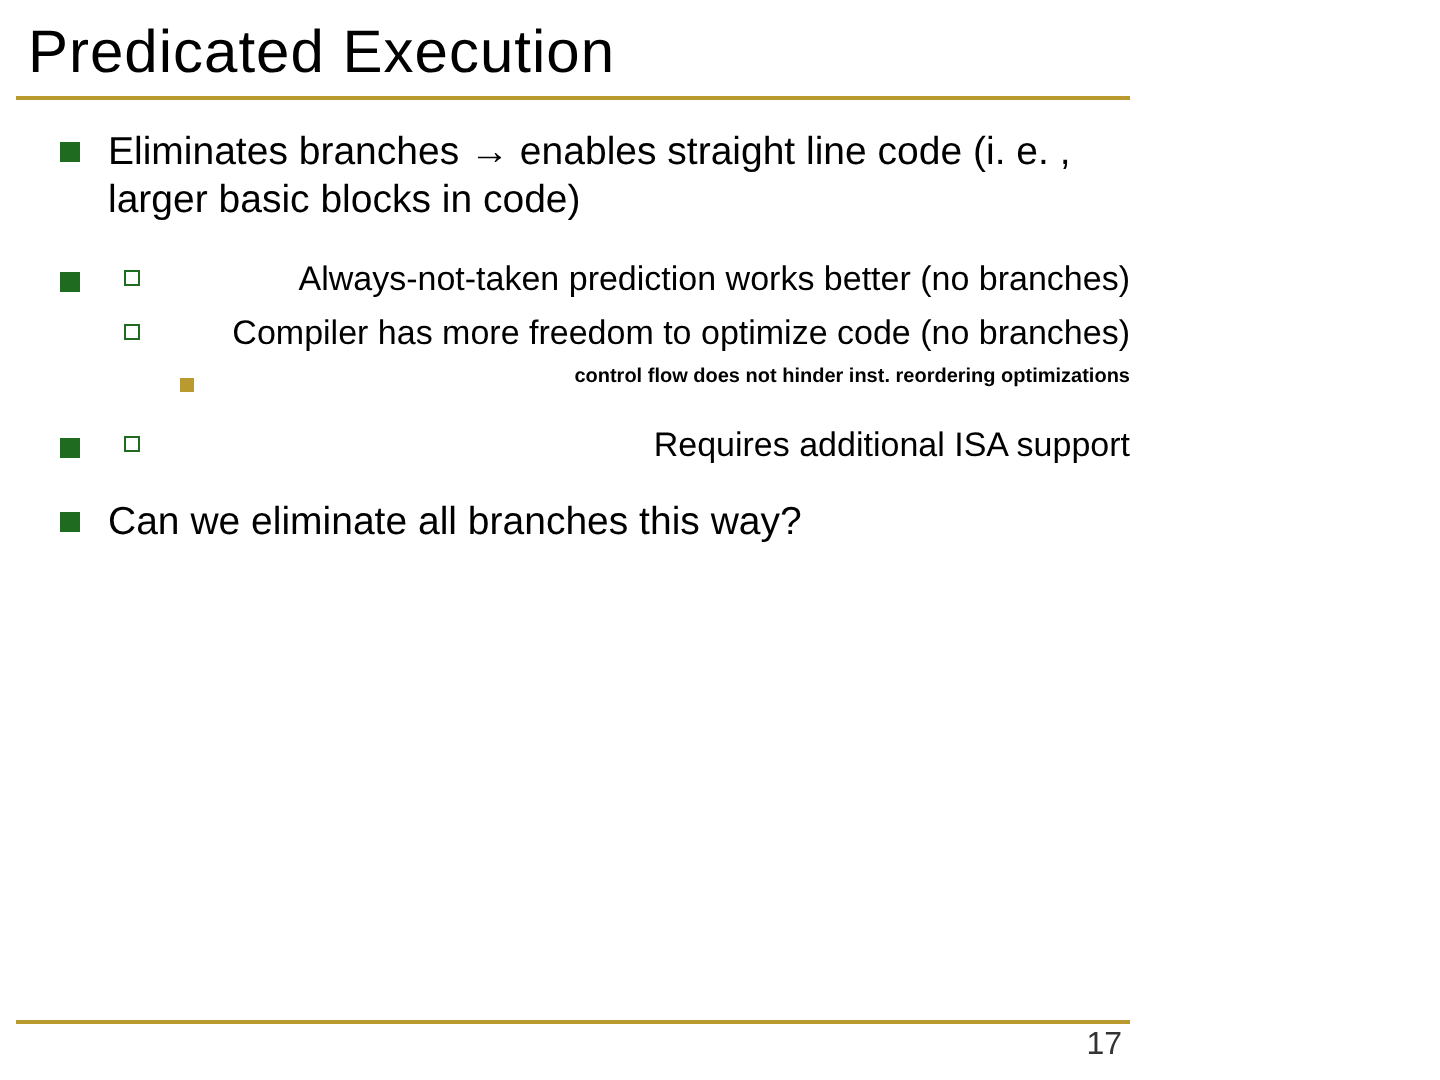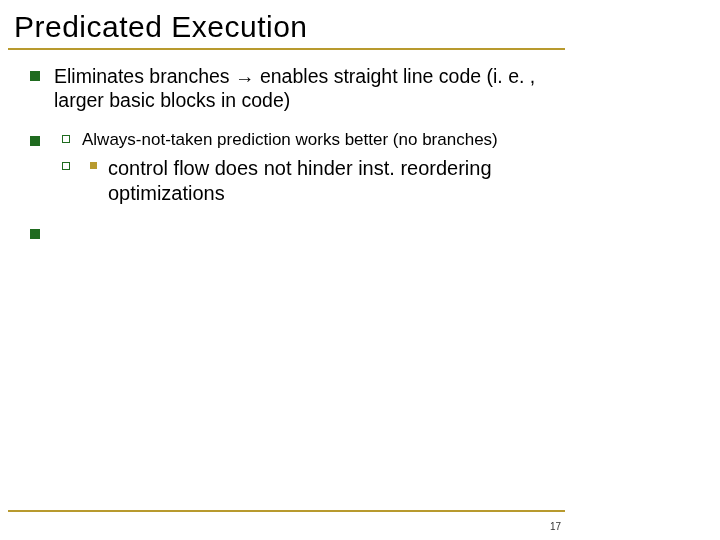--- a/index.html
+++ b/index.html
@@ -56,54 +56,56 @@
     background: #1f6b1f;
   }
   .lvl1 > li { margin-bottom: 16px; padding-right: 8px; }
   .lvl2 {
     font-size: 17px;
     margin-top: 8px;
   }
   .lvl2 > li {
     padding-left: 28px;
     margin-bottom: 6px;
+    text-align: right;
   }
   .lvl2 > li::before {
     content: "";
     position: absolute;
     left: 8px;
     top: 6px;
     width: 8px;
     height: 8px;
     border: 1.5px solid #1f6b1f;
     box-sizing: border-box;
     background: transparent;
   }
   .lvl3 {
-    font-size: 20px;
+    font-size: 10px;
     margin-top: 6px;
+    font-weight: bold;
   }
   .lvl3 > li {
     padding-left: 26px;
     margin-bottom: 4px;
   }
   .lvl3 > li::before {
     content: "";
     position: absolute;
     left: 8px;
     top: 6px;
     width: 7px;
     height: 7px;
     background: #b89a2e;
   }
   .page-num {
     position: absolute;
     right: 12px;
     bottom: 8px;
-    font-size: 10px;
+    font-size: 16px;
     color: #333;
   }
   .bottom-rule {
     position: absolute;
     left: 8px;
     right: 8px;
     bottom: 28px;
     height: 0;
     border-top: 2px solid #b89a2e;
   }
@@ -125,33 +127,40 @@
       <li>
         <span>Eliminates branches </span><span class="arrow">→</span><span> enables straight line code (i. e. , larger basic blocks in code)</span>
       </li>
 
       <li>
         <ul class="lvl2">
           <li>
             <span>Always-not-taken prediction works better (no branches)</span>
           </li>
           <li>
+            <span>Compiler has more freedom to optimize code (no branches)</span>
             <ul class="lvl3">
               <li>
                 <span>control flow does not hinder inst. reordering optimizations</span>
               </li>
             </ul>
           </li>
         </ul>
       </li>
 
       <li>
         <ul class="lvl2">
+          <li>
+            <span>Requires additional ISA support</span>
+          </li>
         </ul>
       </li>
 
+      <li>
+        <span>Can we eliminate all branches this way?</span>
+      </li>
 
     </ul>
   </div>
 
   <div class="bottom-rule"></div>
   <div class="page-num">17</div>
 </div>
 
 </body></html>

